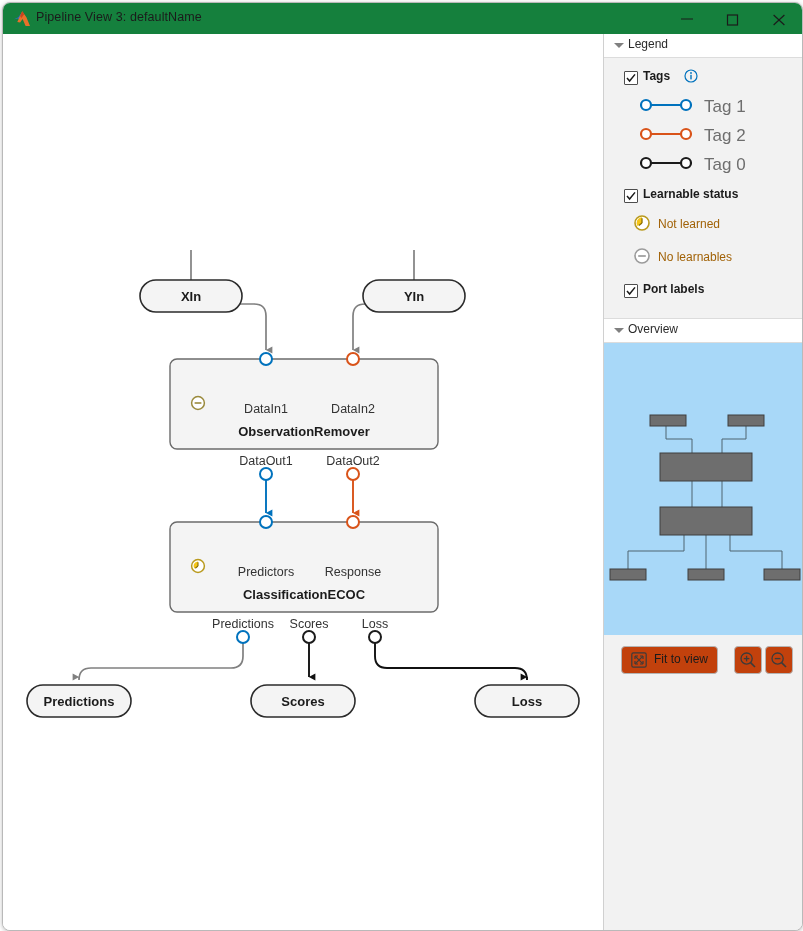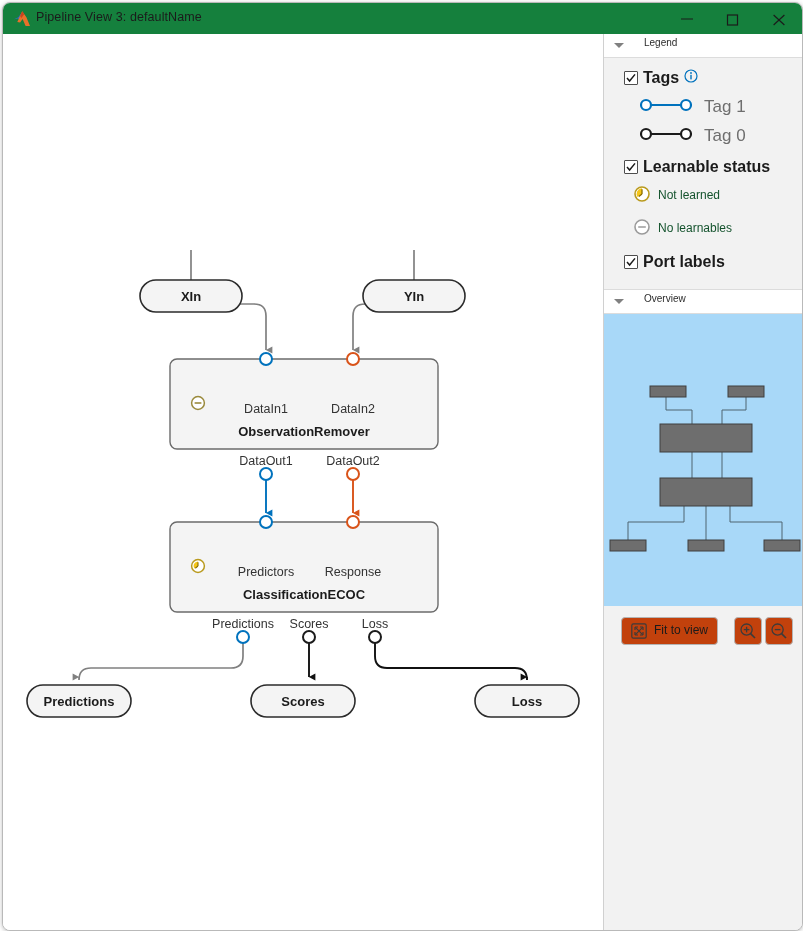--- a/index.html
+++ b/index.html
@@ -22,34 +22,34 @@
           background:#ffffff;border-right:1px solid #d0d0d0;overflow:hidden;}
   .canvas svg{position:absolute;left:0;top:0;}
   
   .dock{position:absolute;left:601px;top:31px;width:198px;height:896px;
         background:#f2f2f2;}
   .sec-head{position:relative;height:23px;background:#fff;
             border-bottom:1px solid #dcdcdc;border-top:1px solid #dcdcdc;}
   .sec-head .tri{position:absolute;left:10px;top:9px;width:0;height:0;
                  border-left:5px solid transparent;border-right:5px solid transparent;
                  border-top:5px solid #808080;}
-  .sec-head .lbl{position:absolute;left:40px;top:3px;font-size:10px;color:#2b2b2b;}
+  .sec-head .lbl{position:absolute;left:24px;top:3px;font-size:12px;color:#2b2b2b;}
   .sec-body{background:#f2f2f2;}
   .row{position:relative;height:29px;}
   .cbx{position:absolute;left:0;top:3px;width:12px;height:12px;background:#fff;
        border:1px solid #4d4d4d;border-radius:1px;}
   .cbx svg{position:absolute;left:1px;top:1px;}
-  .bold-lbl{position:absolute;left:19px;top:1px;font-size:16px;font-weight:bold;color:#1b1b1b;}
+  .bold-lbl{position:absolute;left:19px;top:1px;font-size:12px;font-weight:bold;color:#1b1b1b;}
   .info-ic{position:absolute;top:1px;}
   .legend-row{position:relative;height:29px;}
   .legend-line{position:absolute;left:0;top:1px;}
   .legend-txt{position:absolute;left:66px;top:0px;font-size:17px;color:#6e6e6e;}
   .status-row{position:relative;height:33px;}
   .status-ic{position:absolute;left:10px;top:0px;}
-  .status-txt{position:absolute;left:34px;top:2px;font-size:12px;color:#14532d;}
+  .status-txt{position:absolute;left:34px;top:2px;font-size:12px;color:#a16207;}
   .overview{position:relative;background:#a8d8f8;height:292px;overflow:hidden;}
   .nav-body{position:relative;height:52px;}
   .btn{position:absolute;background:#c2410c;border:1px solid #b4b4b4;border-radius:4px;
        cursor:default;}
   .fitbtn{left:17px;top:11px;width:95px;height:26px;}
   .fitbtn .t{position:absolute;left:32px;top:5px;font-size:12px;color:#1b1b1b;}
   .fitbtn .ic{position:absolute;left:9px;top:5px;}
   .zbtn{width:26px;height:26px;top:11px;}
   .zin{left:130px;} .zout{left:161px;}
   .zbtn svg{position:absolute;left:4px;top:4px;}
@@ -230,20 +230,30 @@
 
       <div class="legend-row" style="margin-left:14px;">
         <span class="legend-line">
           <svg width="56" height="14" viewBox="0 0 56 14">
             <line x1="8" y1="7" x2="48" y2="7" stroke="#0072bd" stroke-width="2.2"></line>
             <circle cx="8" cy="7" r="5" fill="#fff" stroke="#0072bd" stroke-width="2.2"></circle>
             <circle cx="48" cy="7" r="5" fill="#fff" stroke="#0072bd" stroke-width="2.2"></circle>
           </svg>
         </span>
         <span class="legend-txt">Tag 1</span>
+      </div>
+      <div class="legend-row" style="margin-left:14px;">
+        <span class="legend-line">
+          <svg width="56" height="14" viewBox="0 0 56 14">
+            <line x1="8" y1="7" x2="48" y2="7" stroke="#d95319" stroke-width="2.2"></line>
+            <circle cx="8" cy="7" r="5" fill="#fff" stroke="#d95319" stroke-width="2.2"></circle>
+            <circle cx="48" cy="7" r="5" fill="#fff" stroke="#d95319" stroke-width="2.2"></circle>
+          </svg>
+        </span>
+        <span class="legend-txt">Tag 2</span>
       </div>
       <div class="legend-row" style="margin-left:14px;">
         <span class="legend-line">
           <svg width="56" height="14" viewBox="0 0 56 14">
             <line x1="8" y1="7" x2="48" y2="7" stroke="#1b1b1b" stroke-width="2.2"></line>
             <circle cx="8" cy="7" r="5" fill="#fff" stroke="#1b1b1b" stroke-width="2.2"></circle>
             <circle cx="48" cy="7" r="5" fill="#fff" stroke="#1b1b1b" stroke-width="2.2"></circle>
           </svg>
         </span>
         <span class="legend-txt">Tag 0</span>

